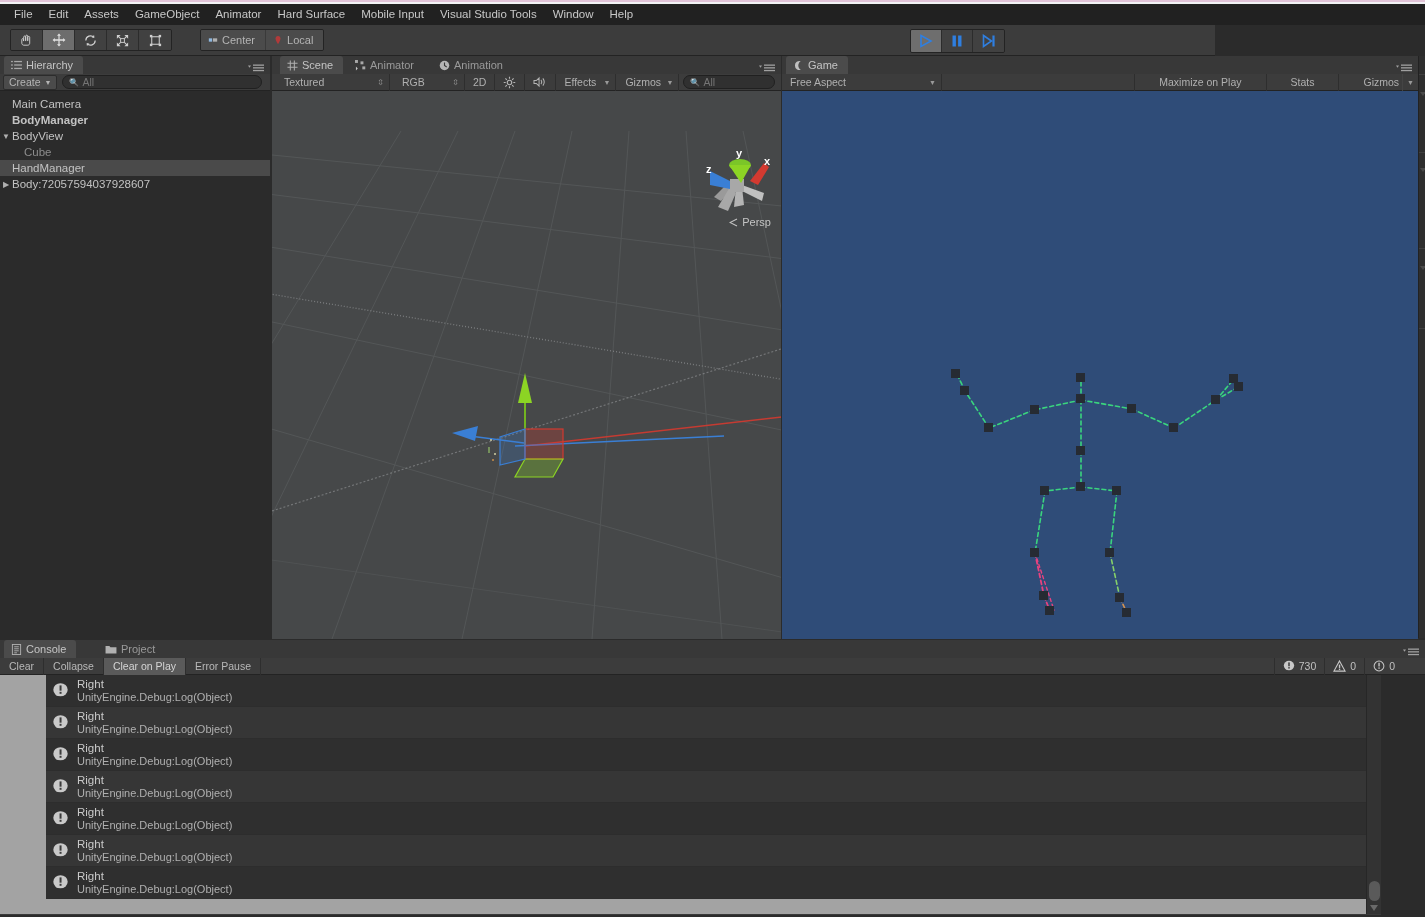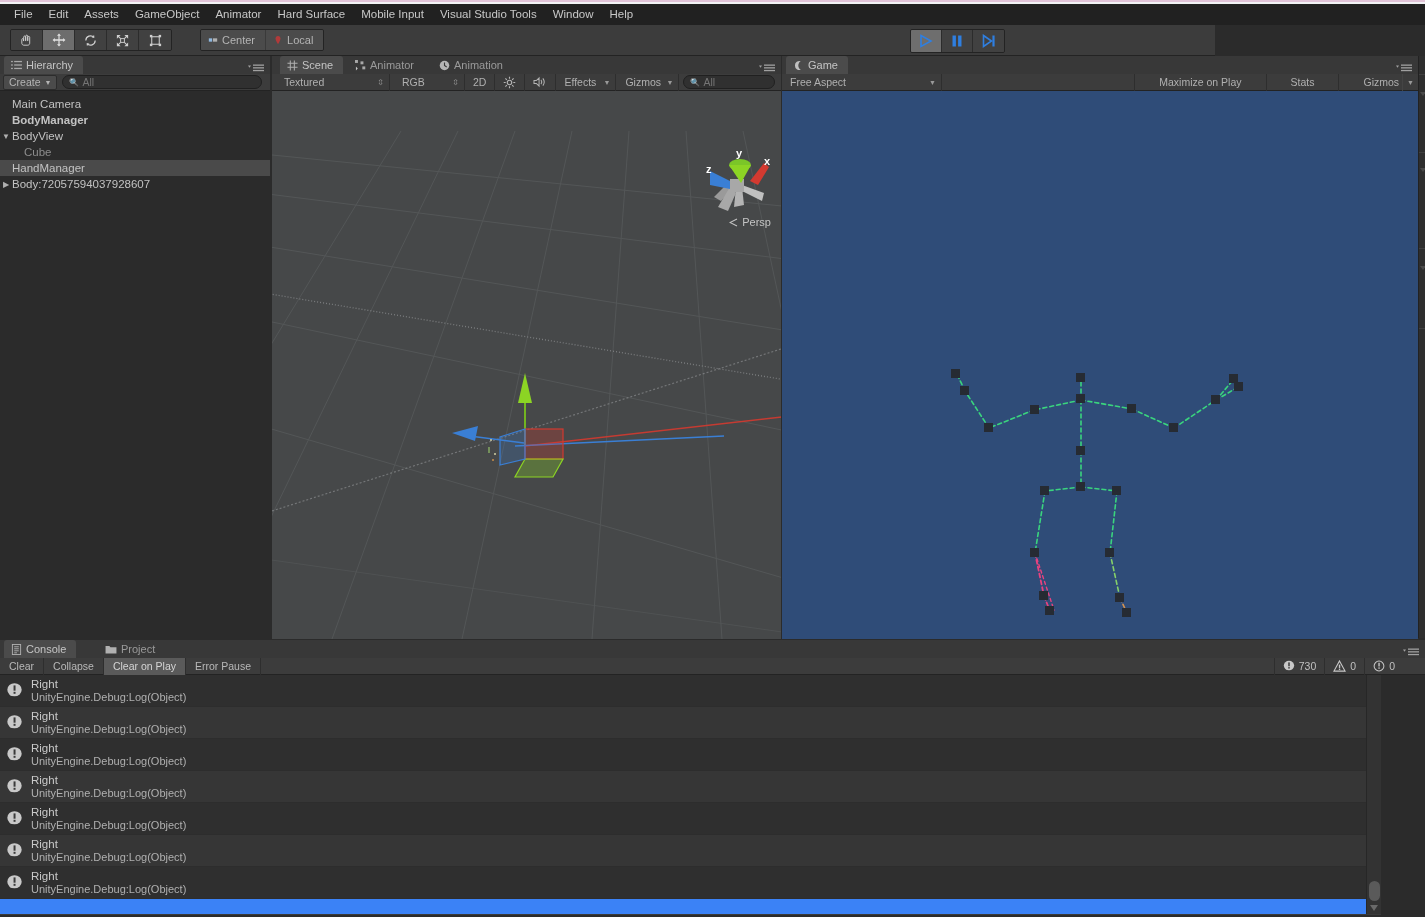--- a/index.html
+++ b/index.html
@@ -150,21 +150,21 @@
     height:17px; background:#3c3c3c; display:flex; align-items:center;
     border-bottom:1px solid #232323; font-size:10.5px; color:#b8b8b8;
   }
   .c-btn { height:17px; padding:0 9px; display:flex; align-items:center; border-right:1px solid #2e2e2e; cursor:pointer; }
   .c-btn.toggled { background:#5a5a5a; color:#d4d4d4; }
   .c-counts { margin-left:auto; display:flex; align-items:center; height:17px; padding-right:22px; }
   .c-count {
     display:flex; align-items:center; gap:4px; padding:0 8px; height:17px;
     border-left:1px solid #2e2e2e; font-size:10.5px; color:#c0c0c0; cursor:pointer;
   }
-  .c-list { position:relative; width:1381px; height:240px; overflow:hidden; background:#3b82f6; }
+  .c-list { position:relative; width:1381px; height:240px; overflow:hidden; background:#a3a3a3;padding-left:46px; }
   .log-row {
     height:32px; display:flex; align-items:center; gap:8px; padding-left:6px;
     border-bottom:1px solid #2d2d2d; cursor:pointer;
   }
   .log-row.alt { background:#363636; }
   .log-row.base { background:#2f2f2f; }
   .log-text { display:flex; flex-direction:column; justify-content:center; line-height:13px; }
   .log-msg { font-size:11.5px; color:#c9c9c9; }
   .log-stack { font-size:11px; color:#b0b0b0; }
 

